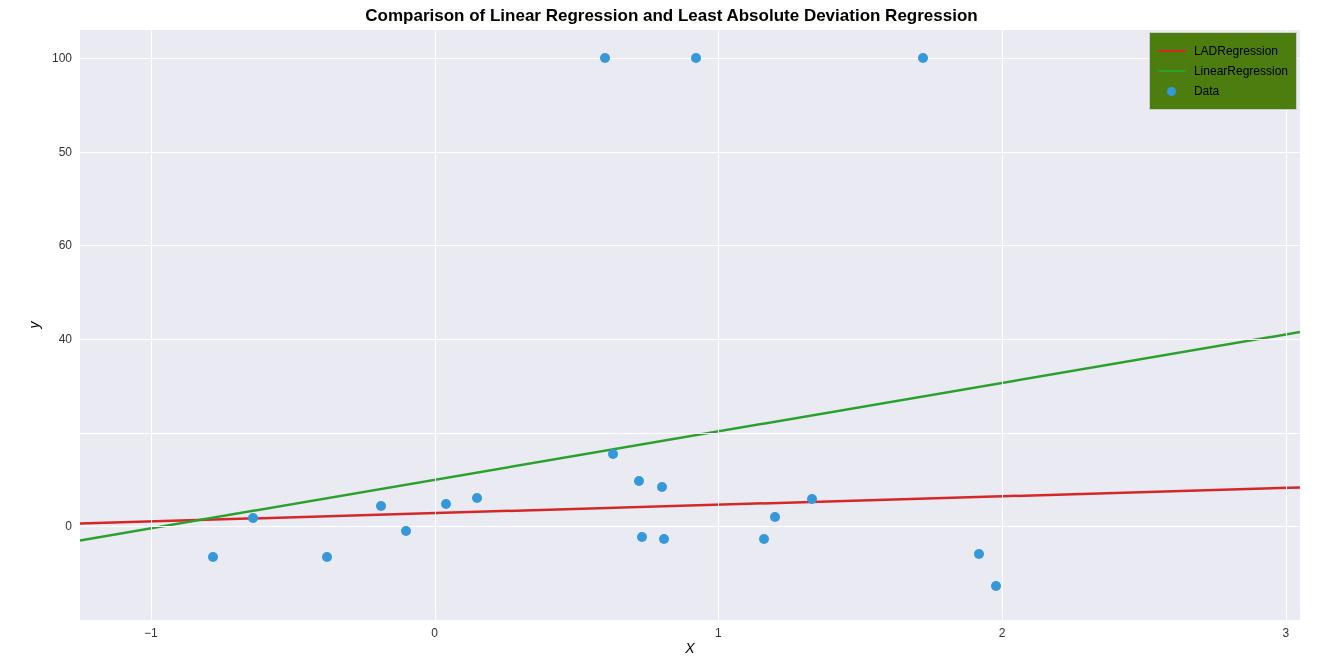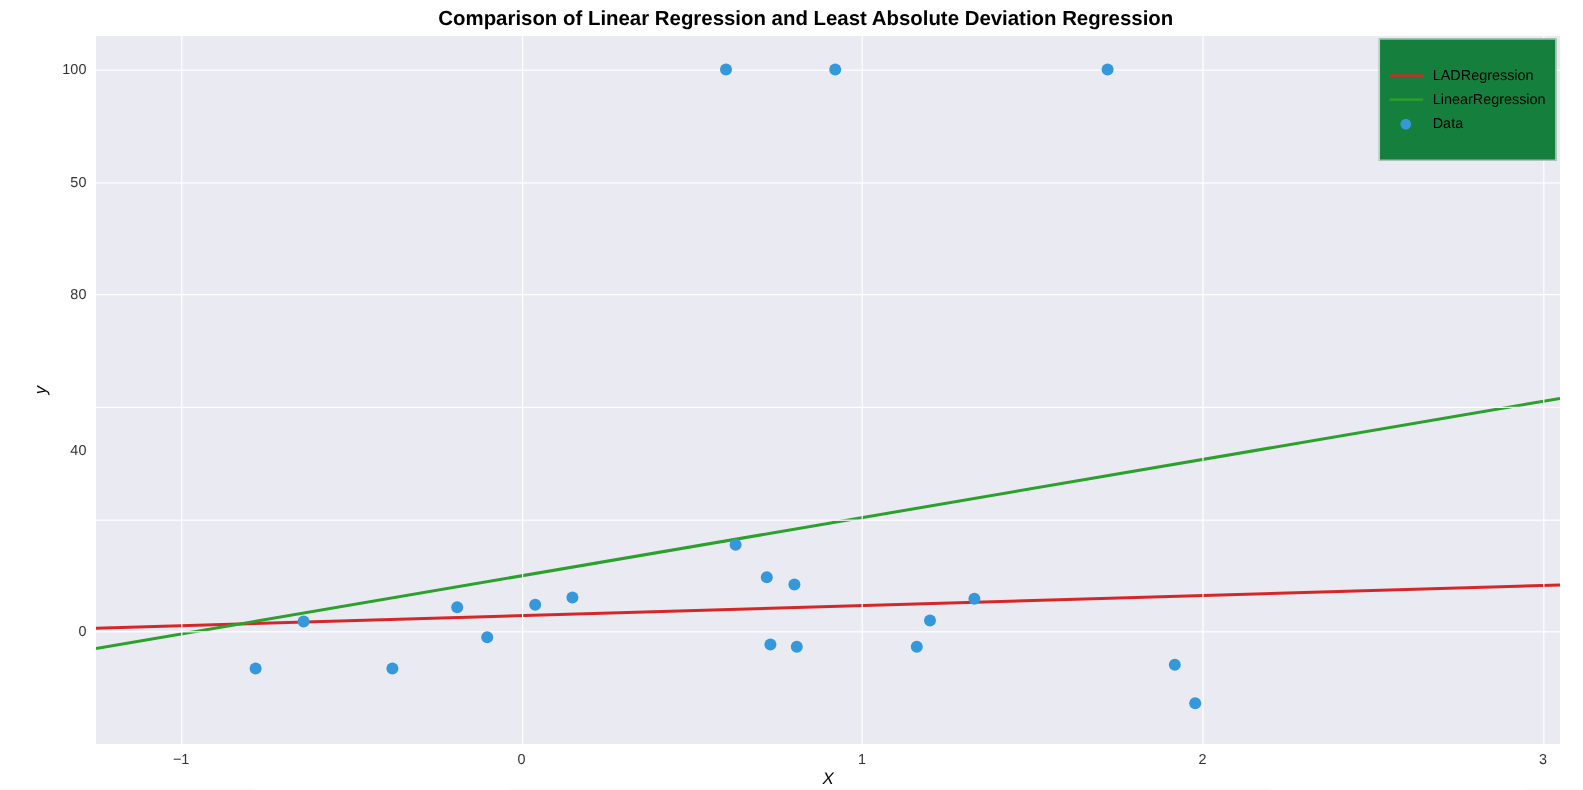--- a/index.html
+++ b/index.html
@@ -79,23 +79,23 @@
       font-size: 14px;
       font-style: italic;
       color: #000;
       transform: translateY(-50%) rotate(-90deg);
       transform-origin: center;
     }
     .legend {
       position: absolute;
       top: 32px;
       right: 22px;
-      background: #15803d;
+      background: #4d7c0f;
       border: 1px solid #cccccc;
-      padding: 20px 8px;
+      padding: 8px 8px;
       font-size: 12px;
     }
     .legend-item {
       display: flex;
       align-items: center;
       height: 20px;
     }
     .legend-line {
       width: 28px;
       height: 2.5px;
@@ -193,17 +193,17 @@
         <span>Data</span>
       </div>
     </div>
 <div class="x-tick" style="left: 150.93px; top: 626px;">−1</div>
     <div class="x-tick" style="left: 434.651px; top: 626px;">0</div>
     <div class="x-tick" style="left: 718.372px; top: 626px;">1</div>
     <div class="x-tick" style="left: 1002.09px; top: 626px;">2</div>
     <div class="x-tick" style="left: 1285.81px; top: 626px;">3</div>
     <div class="y-tick" style="right: 1247px; top: 526.349px;">0</div>
     <div class="y-tick" style="right: 1319px; top: 432.698px; margin-top: 46px;">20</div>
-    <div class="y-tick" style="right: 1247px; top: 339.048px; margin-top: 36px;">40</div>
-    <div class="y-tick" style="right: 1247px; top: 245.397px;">80</div>
+    <div class="y-tick" style="right: 1247px; top: 339.048px;">40</div>
+    <div class="y-tick" style="right: 1247px; top: 245.397px;">60</div>
     <div class="y-tick" style="right: 1247px; top: 151.746px;">50</div>
     <div class="y-tick" style="right: 1247px; top: 58.0952px;">100</div>
   </div>
 
 </body></html>

